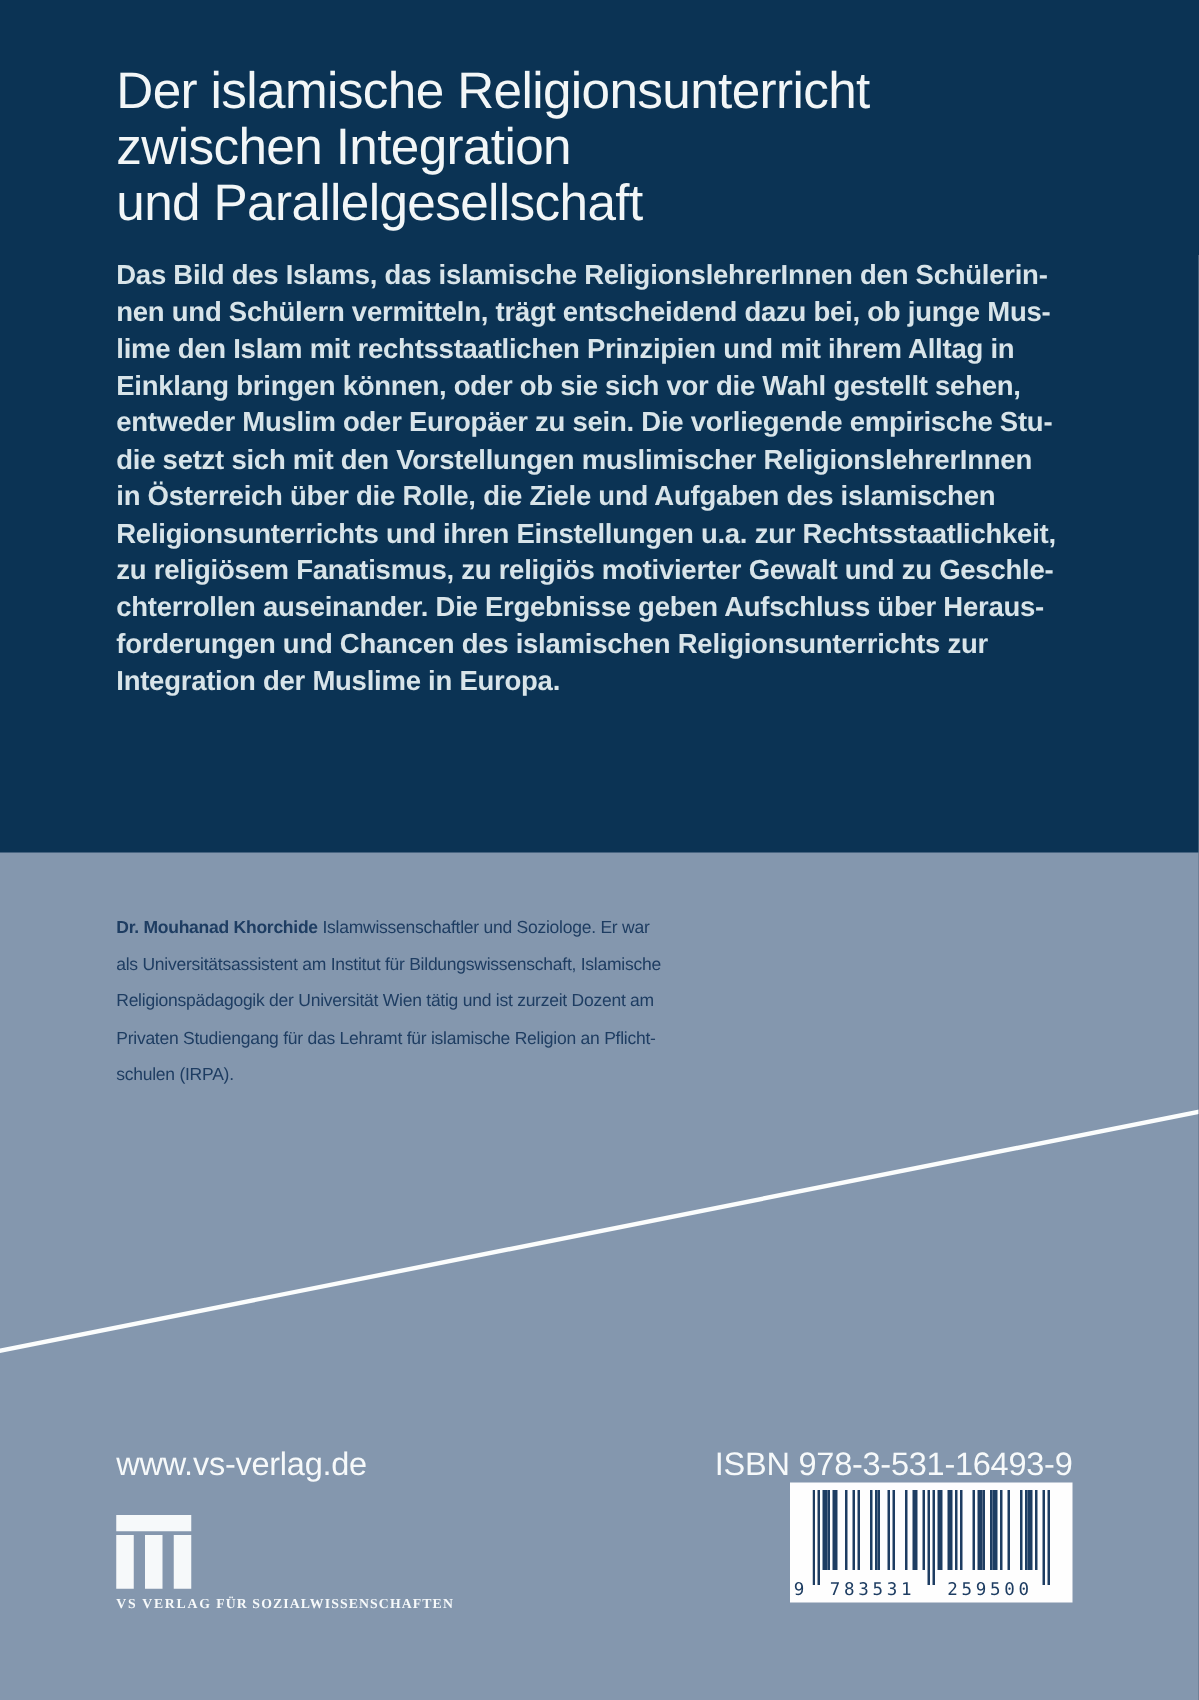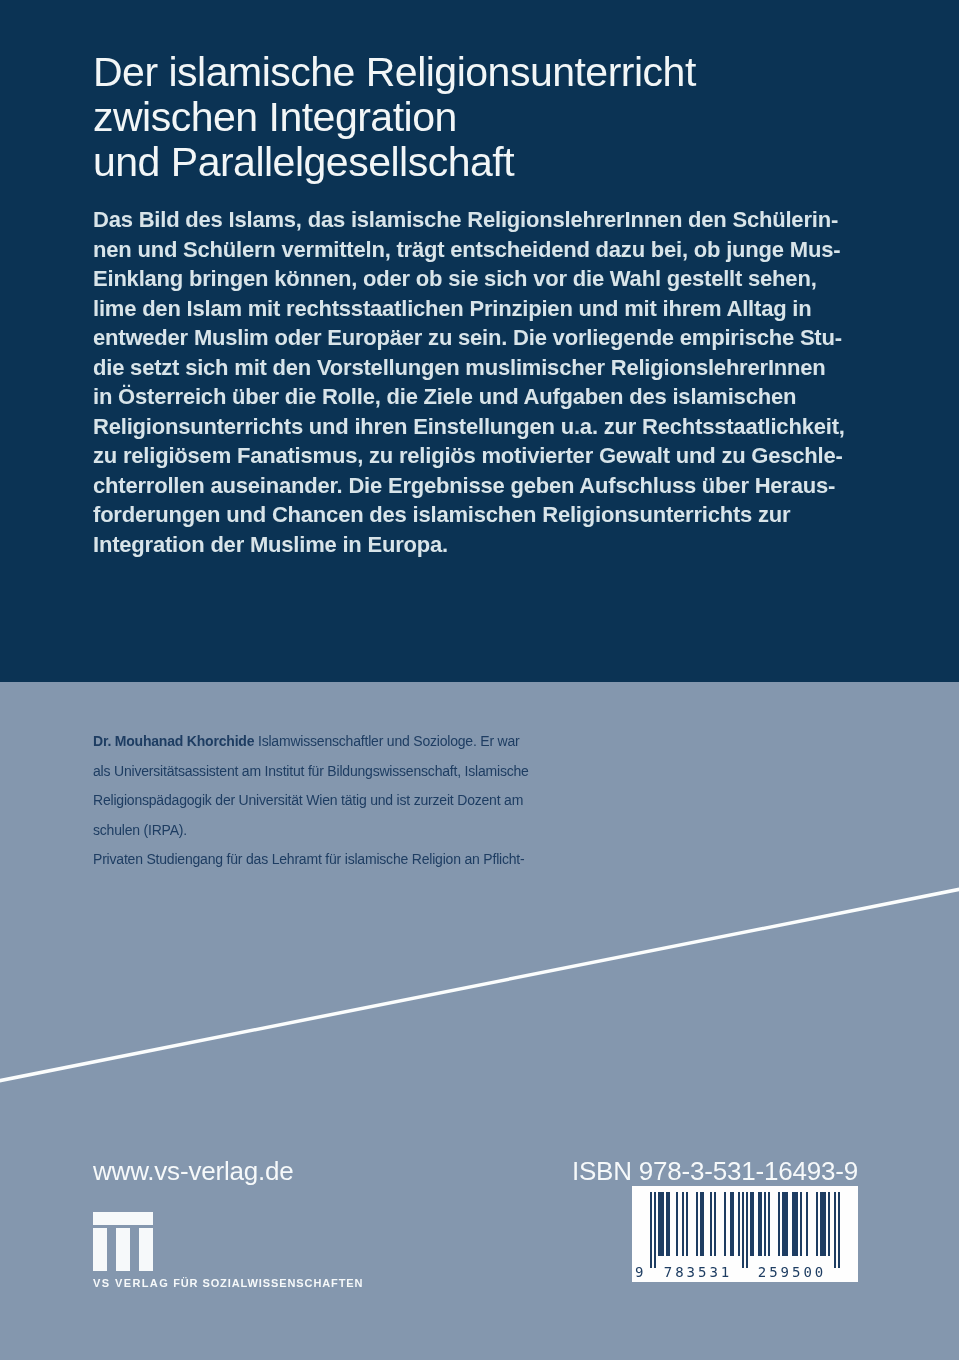--- a/index.html
+++ b/index.html
@@ -73,21 +73,21 @@
   .barcode-box svg rect{fill:var(--c-dark);}
   .barcode-digits{
     position:absolute;left:0;bottom:2px;width:100%;height:18px;
     font-family:"DejaVu Sans Mono","Liberation Mono",monospace;
     font-size:14px;color:var(--c-dark);
   }
   .bd-group{position:absolute;bottom:0;text-align:center;letter-spacing:3px;}
   .bd-g0{left:3px;}
   .bd-g1{left:24px;width:84px;}
   .bd-g2{left:118px;width:84px;}
-  .logo{position:absolute;left:93px;top:1212px;width:240px;}
+  .logo{position:absolute;left:93px;top:1212px;width:240px;font-family:Liberation Serif, serif;}
   .logo-mark{width:60px;}
   .logo-mark .bar-top{width:60px;height:13px;background:var(--c-white);}
   .logo-mark .cols{display:flex;justify-content:space-between;margin-top:3px;width:60px;}
   .logo-mark .cols i{display:block;width:14px;height:43px;background:var(--c-white);}
   .logo-text{
     margin-top:6px;
     font-size:11px;font-weight:700;letter-spacing:0.9px;
     color:var(--c-white);white-space:nowrap;
   }
   .logo-text .lt-bold{font-weight:700;letter-spacing:1.4px;}
@@ -99,41 +99,41 @@
 
   <div class="top-panel">
     <div class="book-title">
       <div>Der islamische Religionsunterricht</div>
       <div>zwischen Integration</div>
       <div>und Parallelgesellschaft</div>
     </div>
     <div class="blurb">
       <div>Das Bild des Islams, das islamische ReligionslehrerInnen den Schülerin-</div>
       <div>nen und Schülern vermitteln, trägt entscheidend dazu bei, ob junge Mus-</div>
+      <div>lime den Islam mit rechtsstaatlichen Prinzipien und mit ihrem Alltag in</div>
       <div>Einklang bringen können, oder ob sie sich vor die Wahl gestellt sehen,</div>
-      <div>lime den Islam mit rechtsstaatlichen Prinzipien und mit ihrem Alltag in</div>
       <div>entweder Muslim oder Europäer zu sein. Die vorliegende empirische Stu-</div>
       <div>die setzt sich mit den Vorstellungen muslimischer ReligionslehrerInnen</div>
       <div>in Österreich über die Rolle, die Ziele und Aufgaben des islamischen</div>
       <div>Religionsunterrichts und ihren Einstellungen u.a. zur Rechtsstaatlichkeit,</div>
       <div>zu religiösem Fanatismus, zu religiös motivierter Gewalt und zu Geschle-</div>
       <div>chterrollen auseinander. Die Ergebnisse geben Aufschluss über Heraus-</div>
       <div>forderungen und Chancen des islamischen Religionsunterrichts zur</div>
       <div>Integration der Muslime in Europa.</div>
     </div>
   </div>
 
   <div class="bio">
     <div>
       <span class="author-name">Dr. Mouhanad Khorchide</span><span> Islamwissenschaftler und Soziologe. Er war</span>
     </div>
     <div>als Universitätsassistent am Institut für Bildungswissenschaft, Islamische</div>
     <div>Religionspädagogik der Universität Wien tätig und ist zurzeit Dozent am</div>
+    <div>Privaten Studiengang für das Lehramt für islamische Religion an Pflicht-</div>
     <div>schulen (IRPA).</div>
-    <div>Privaten Studiengang für das Lehramt für islamische Religion an Pflicht-</div>
   </div>
 
   <svg class="diagonal-svg" viewBox="0 0 959 1360" xmlns="http://www.w3.org/2000/svg">
     <line x1="-2" y1="1081" x2="961" y2="889" stroke="#fbfdfd" stroke-width="3.5"></line>
   </svg>
 
   <div class="footer-website">www.vs-verlag.de</div>
   <div class="footer-isbn">ISBN 978-3-531-16493-9</div>
 
   <div class="barcode-box">

